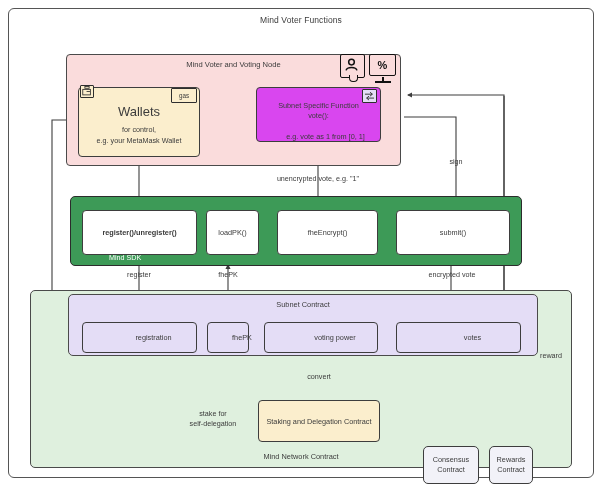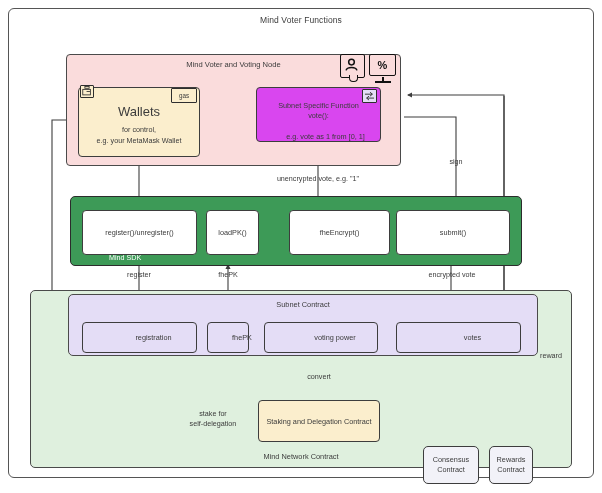--- a/index.html
+++ b/index.html
@@ -198,23 +198,23 @@
   <div class="abs swap-badge">
     <svg width="11" height="10" viewBox="0 0 12 11">
       <path d="M1 3.5 h8 M6.5 1.3 L9.2 3.5 L6.5 5.7" fill="none" stroke="#2e2e2e" stroke-width="1"></path>
       <path d="M11 7.8 h-8 M5.5 5.6 L2.8 7.8 L5.5 10" fill="none" stroke="#2e2e2e" stroke-width="1"></path>
     </svg>
   </div>
 
   <div class="abs sdk">
     <div class="sdk-title">Mind SDK</div>
   </div>
-  <div class="abs sdk-box" style="left:82px;top:210px;width:115px;height:45px;">register()/unregister()</div>
+  <div class="abs sdk-box" style="left:82px;top:210px;width:115px;height:45px;font-weight:bold;">register()/unregister()</div>
   <div class="abs sdk-box" style="left:206px;top:210px;width:53px;height:45px;">loadPK()</div>
-  <div class="abs sdk-box" style="left:277px;top:210px;width:101px;height:45px;margin-left:12px;">fheEncrypt()</div>
+  <div class="abs sdk-box" style="left:277px;top:210px;width:101px;height:45px;">fheEncrypt()</div>
   <div class="abs sdk-box" style="left:396px;top:210px;width:114px;height:45px;">submit()</div>
 
   <div class="abs network">
     <div class="network-title">Mind Network Contract</div>
   </div>
 
   <div class="abs subnet">
     <div class="subnet-title">Subnet Contract</div>
   </div>
   <div class="abs subnet-box" style="left:82px;top:322px;width:115px;height:31px;">registration</div>

